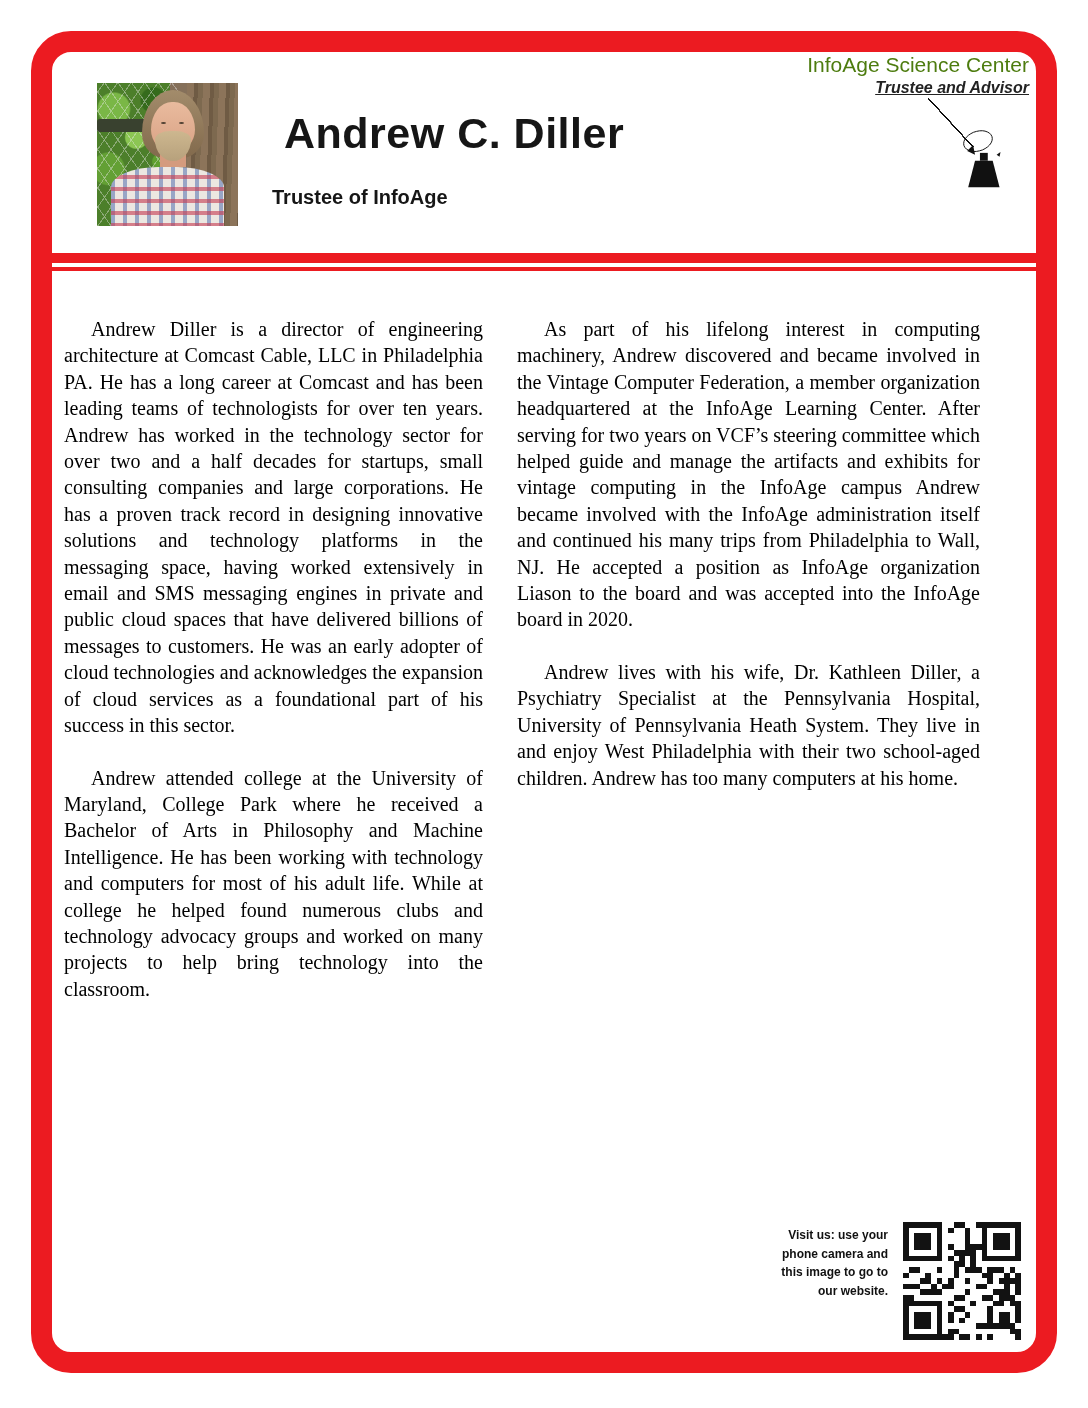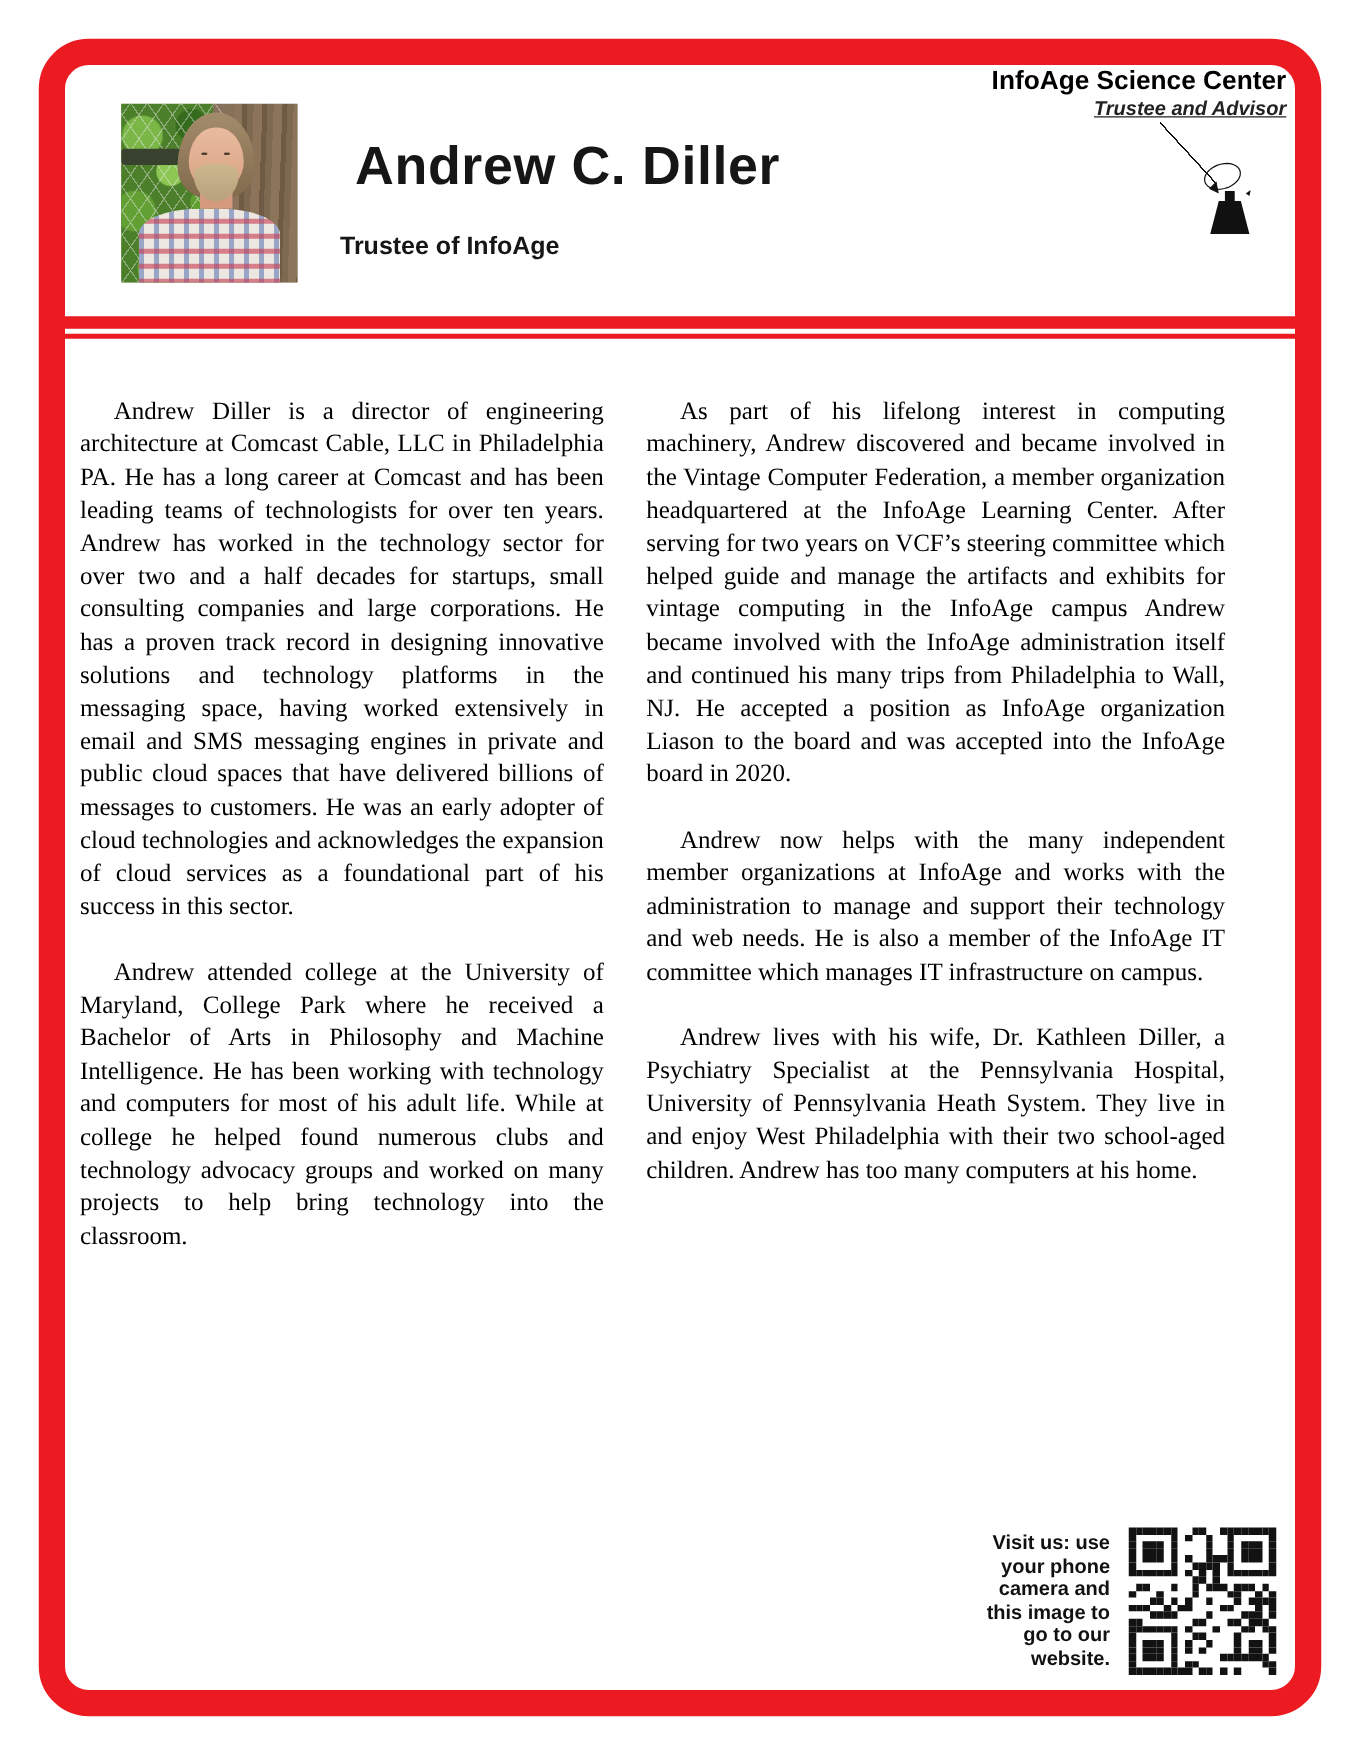--- a/index.html
+++ b/index.html
@@ -61,42 +61,42 @@
     border-radius:42% 42% 0 0/34% 34% 0 0;}
 
   .page-title{
     position:absolute;left:272px;top:97px;font-size:43px;font-weight:bold;
     letter-spacing:.5px;color:#161616;
   }
   .page-subtitle{
     position:absolute;left:272px;top:186px;font-size:20px;font-weight:bold;color:#161616;
   }
   .org{position:absolute;right:59px;top:53px;text-align:right;}
-  .org-name{font-size:21px;font-weight:bold;color:#000000;}
+  .org-name{font-size:21px;font-weight:normal;color:#4d7c0f;}
   .org-tagline{font-size:16px;font-style:italic;font-weight:600;color:#222;margin-top:2px;text-decoration:underline;}
   .dish{position:absolute;left:928px;top:97px;width:98px;height:100px;}
 
   
   .rule-thick{position:absolute;left:51px;top:253px;width:986px;height:10px;background:var(--accent);}
   .rule-thin{position:absolute;left:51px;top:267px;width:986px;height:4px;background:var(--accent);}
 
   
   .columns{
     position:absolute;left:64px;top:316px;width:944px;display:flex;gap:34px;
     font-family:"Liberation Serif",serif;font-size:20px;line-height:26.4px;color:#000;
   }
   .col{text-align:justify;}
   .col.left{width:419px;}
   .col.right{width:463px;}
   .col p{margin:0 0 26px 0;text-indent:27px;hyphens:auto;-webkit-hyphens:auto;}
 
   
   .qr-caption{
     position:absolute;left:776px;top:1226px;width:112px;text-align:right;
-    font-size:16px;line-height:18.6px;font-weight:bold;color:#111;
+    font-size:12px;line-height:18.6px;font-weight:bold;color:#111;
   }
   .qr{
     position:absolute;left:903px;top:1222px;width:118px;height:118px;background:#fff;
     display:grid;grid-template-columns:repeat(21,1fr);grid-template-rows:repeat(21,1fr);
   }
   .qr i{display:block;}
   .qr i.b{background:#121212;}
 </style>
 </head>
 <body>
@@ -159,21 +159,20 @@
 <div class="rule-thick"></div>
 <div class="rule-thin"></div>
 
 <div class="columns">
   <div class="col left">
     <p>Andrew Diller is a director of engineering architecture at Comcast Cable, LLC in Philadelphia PA. He has a long career at Comcast and has been leading teams of technologists for over ten years. Andrew has worked in the technology sector for over two and a half decades for startups, small consulting companies and large corporations. He has a proven track record in designing innovative solutions and technology platforms in the messaging space, having worked extensively in email and SMS messaging engines in private and public cloud spaces that have delivered billions of messages to customers. He was an early adopter of cloud technologies and acknowledges the expansion of cloud services as a foundational part of his success in this sector.</p>
     <p>Andrew attended college at the University of Maryland, College Park where he received a Bachelor of Arts in Philosophy and Machine Intelligence. He has been working with technology and computers for most of his adult life. While at college he helped found numerous clubs and technology advocacy groups and worked on many projects to help bring technology into the classroom.</p>
   </div>
   <div class="col right">
     <p>As part of his lifelong interest in computing machinery, Andrew discovered and became involved in the Vintage Computer Federation, a member organization headquartered at the InfoAge Learning Center. After serving for two years on VCF’s steering committee which helped guide and manage the artifacts and exhibits for vintage computing in the InfoAge campus Andrew became involved with the InfoAge administration itself and continued his many trips from Philadelphia to Wall, NJ. He accepted a position as InfoAge organization Liason to the board and was accepted into the InfoAge board in 2020.</p>
-    <p>Andrew now helps with the many independent member organizations at InfoAge and works with the administration to manage and support their technology and web needs. He is also a member of the InfoAge IT committee which manages IT infrastructure on campus.</p>
     <p>Andrew lives with his wife, Dr. Kathleen Diller, a Psychiatry Specialist at the Pennsylvania Hospital, University of Pennsylvania Heath System. They live in and enjoy West Philadelphia with their two school-aged children. Andrew has too many computers at his home.</p>
   </div>
 </div>
 
 <div class="qr-caption">Visit us: use your phone camera and this image to go to our website.</div>
 <div class="qr" id="qr" aria-hidden="true">
     <i class="b"></i>
     <i class="b"></i>
     <i class="b"></i>
     <i class="b"></i>

